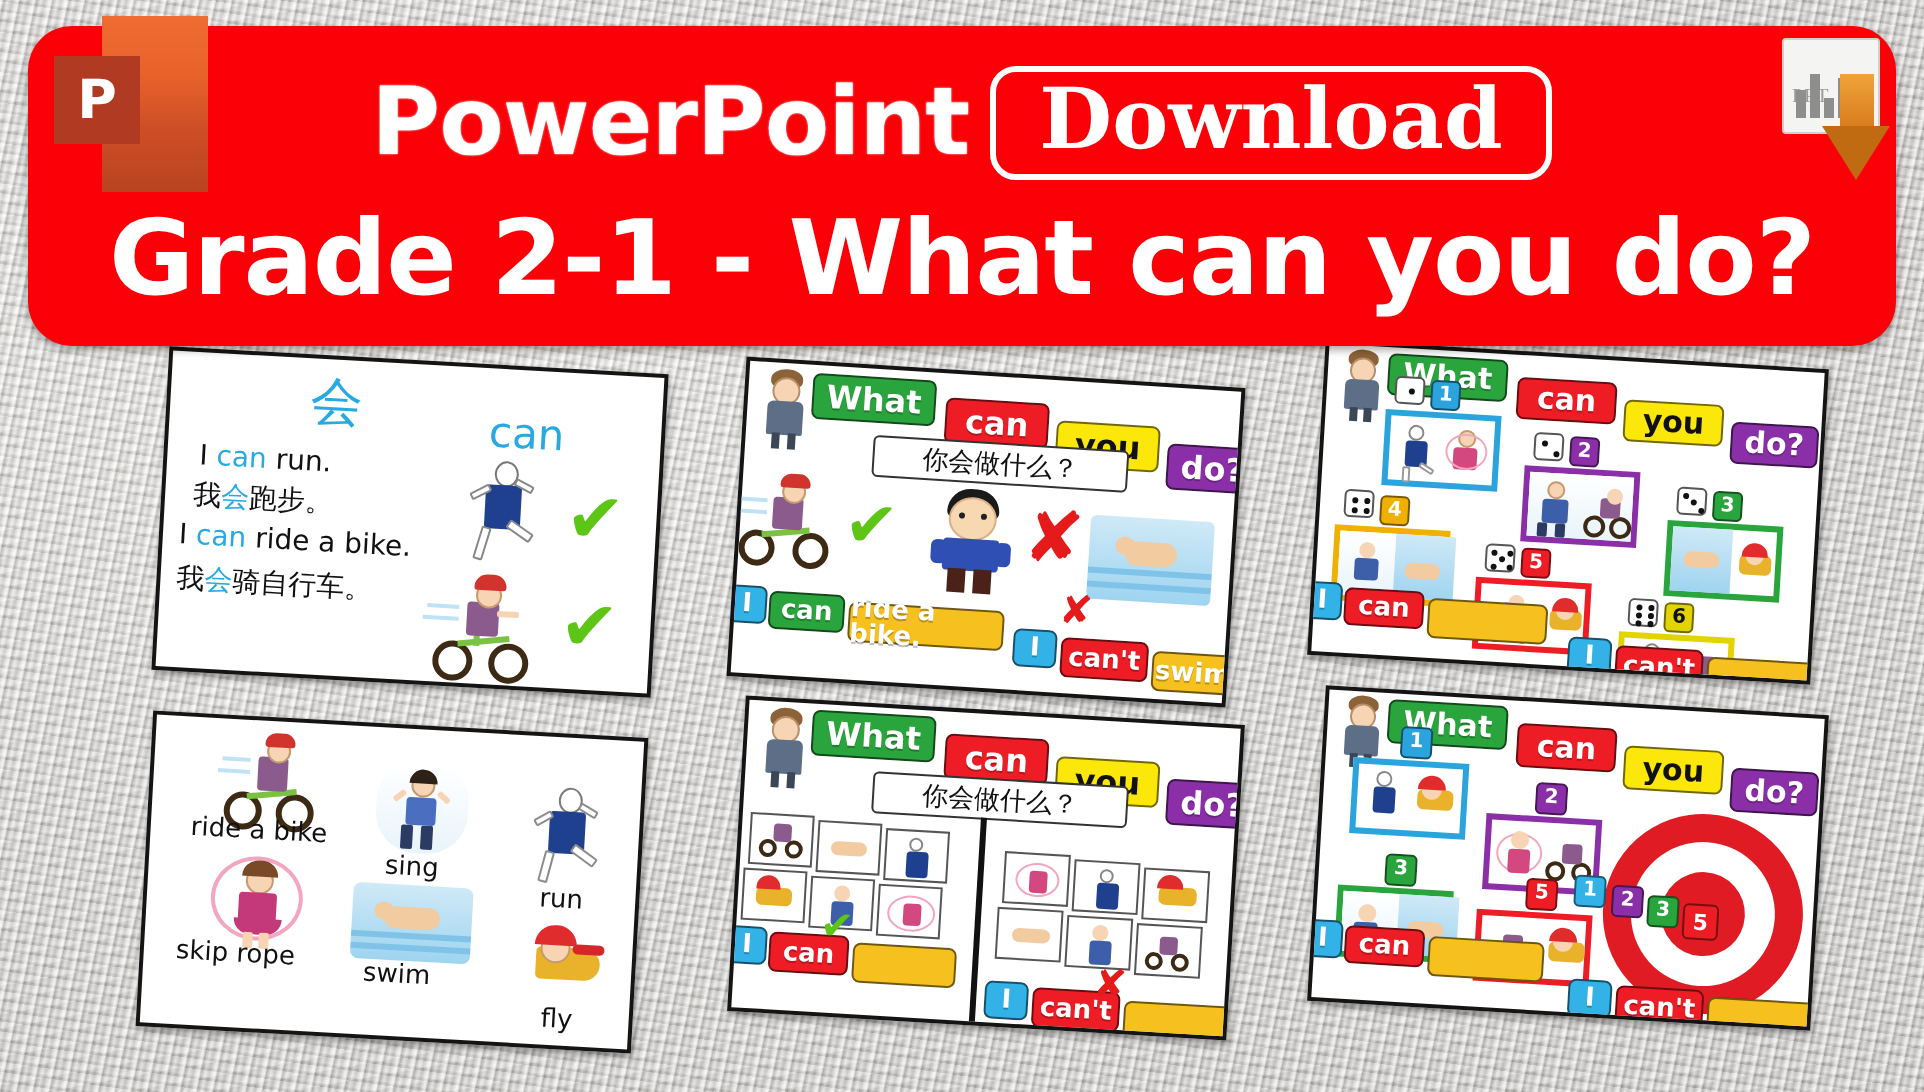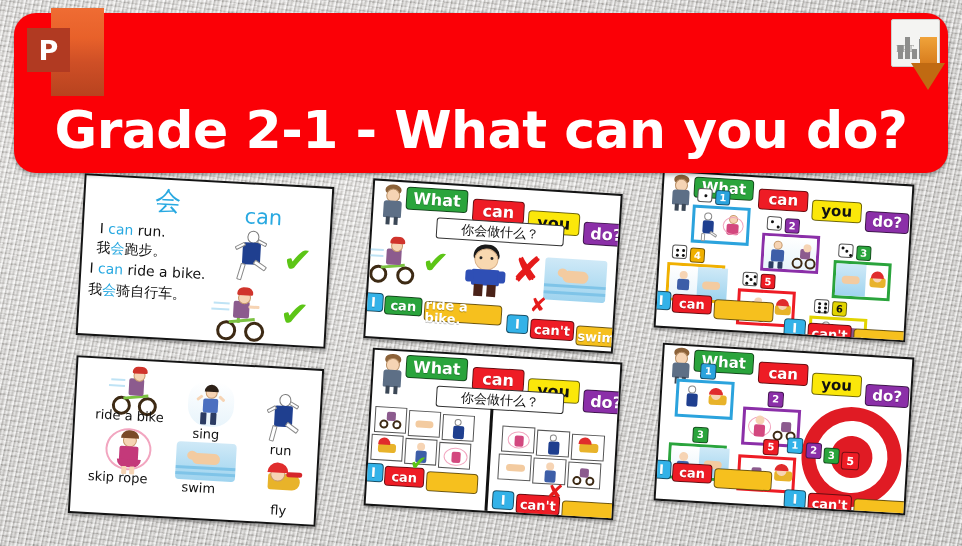--- a/index.html
+++ b/index.html
@@ -651,20 +651,24 @@
   <div class="chip c-red" style="position:absolute; left:15px; top:117px; width:40px; height:19px; font-size:13px;">can</div>
   <div class="chip c-orange" style="position:absolute; left:57px; top:120px; width:58px; height:20px;"></div>
 
   <div class="chip c-blue" style="position:absolute; left:128px; top:137px; width:22px; height:19px; font-size:13px;">I</div>
   <div class="chip c-red" style="position:absolute; left:152px; top:139px; width:44px; height:20px; font-size:13px;">can't</div>
   <div class="chip c-orange" style="position:absolute; left:198px; top:142px; width:56px; height:20px;"></div>
 </div>
 
 <div id="banner">
   <div class="title-row">
+    <div id="pp-word">PowerPoint</div>
+    <div id="dl-box">
+      <div id="dl-word">Download</div>
+    </div>
   </div>
   <div id="subtitle">Grade 2-1 - What can you do?</div>
 </div>
 
 <div id="pp-logo">
   <div id="pp-page"></div>
   <div id="pp-tile">P</div>
 </div>
 
 <div id="ppt-icon">

